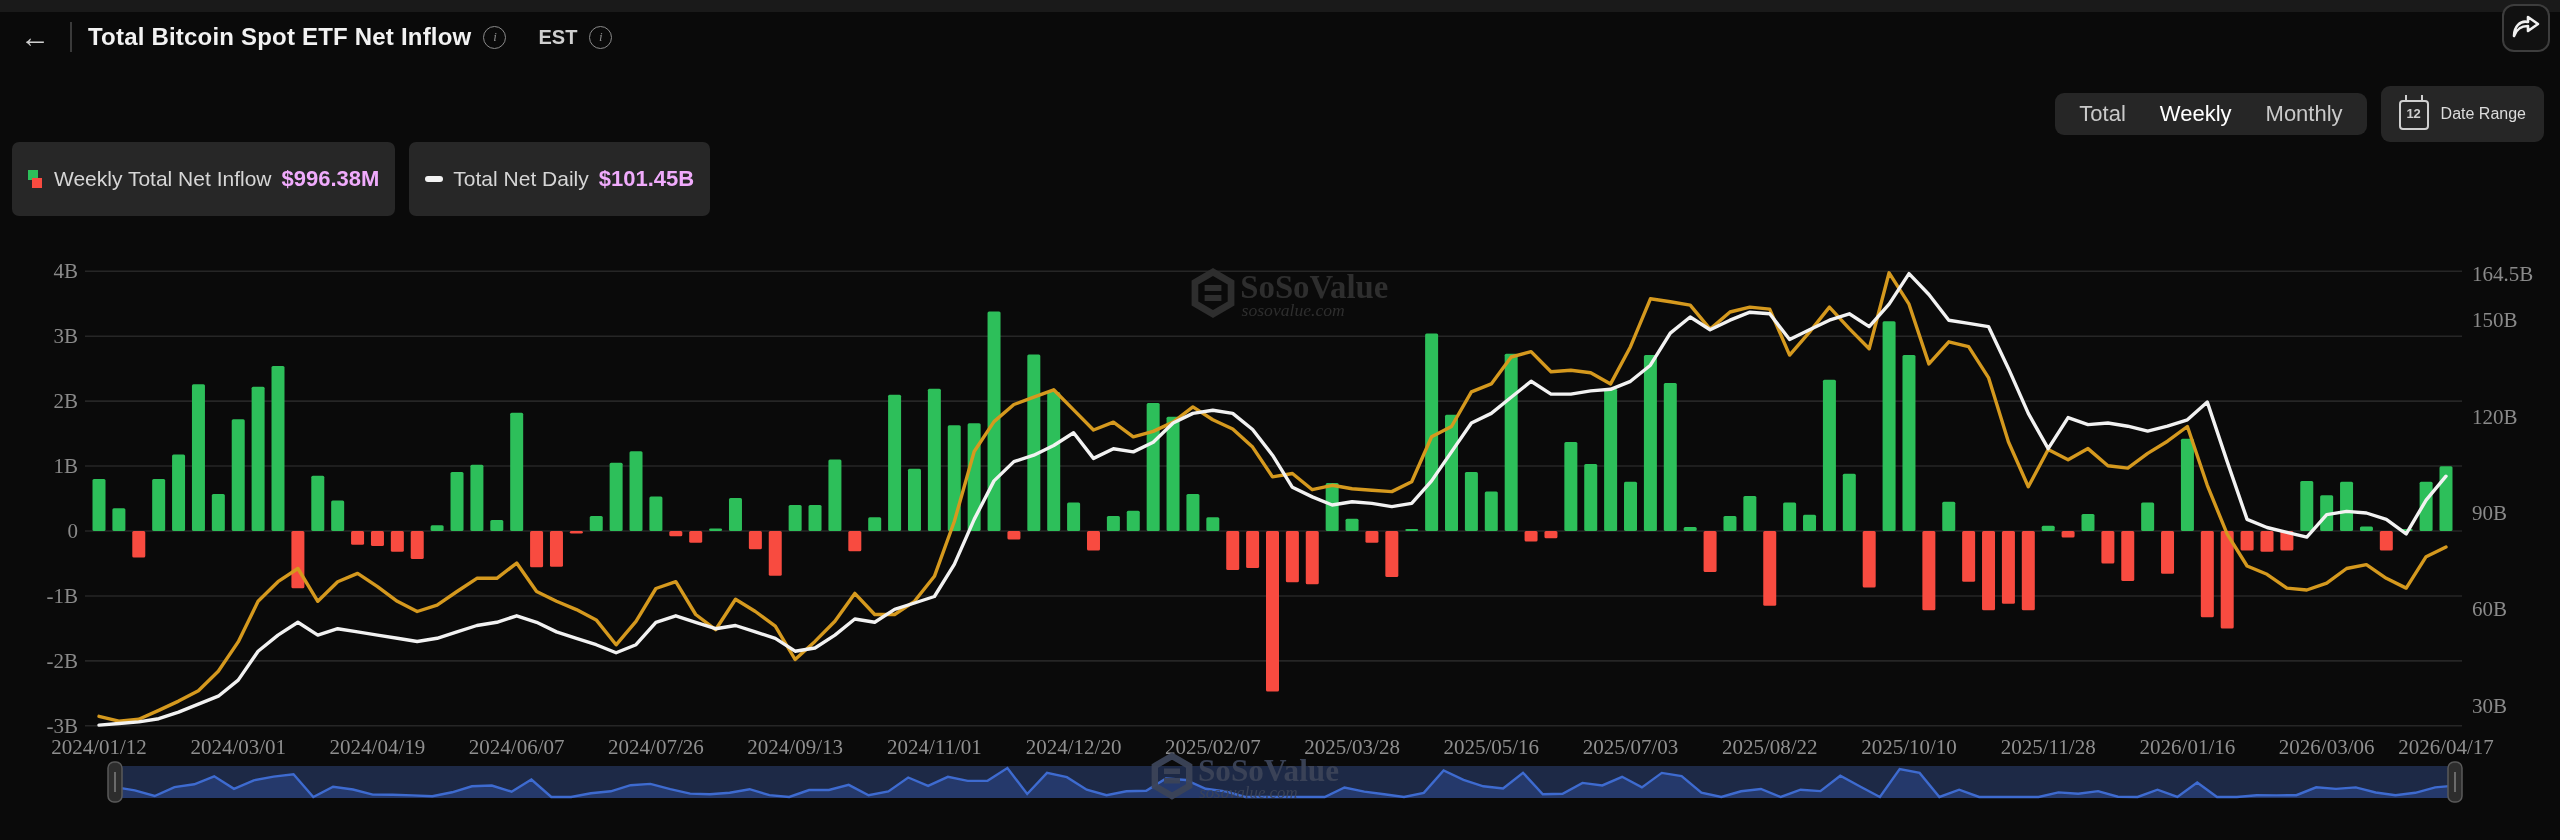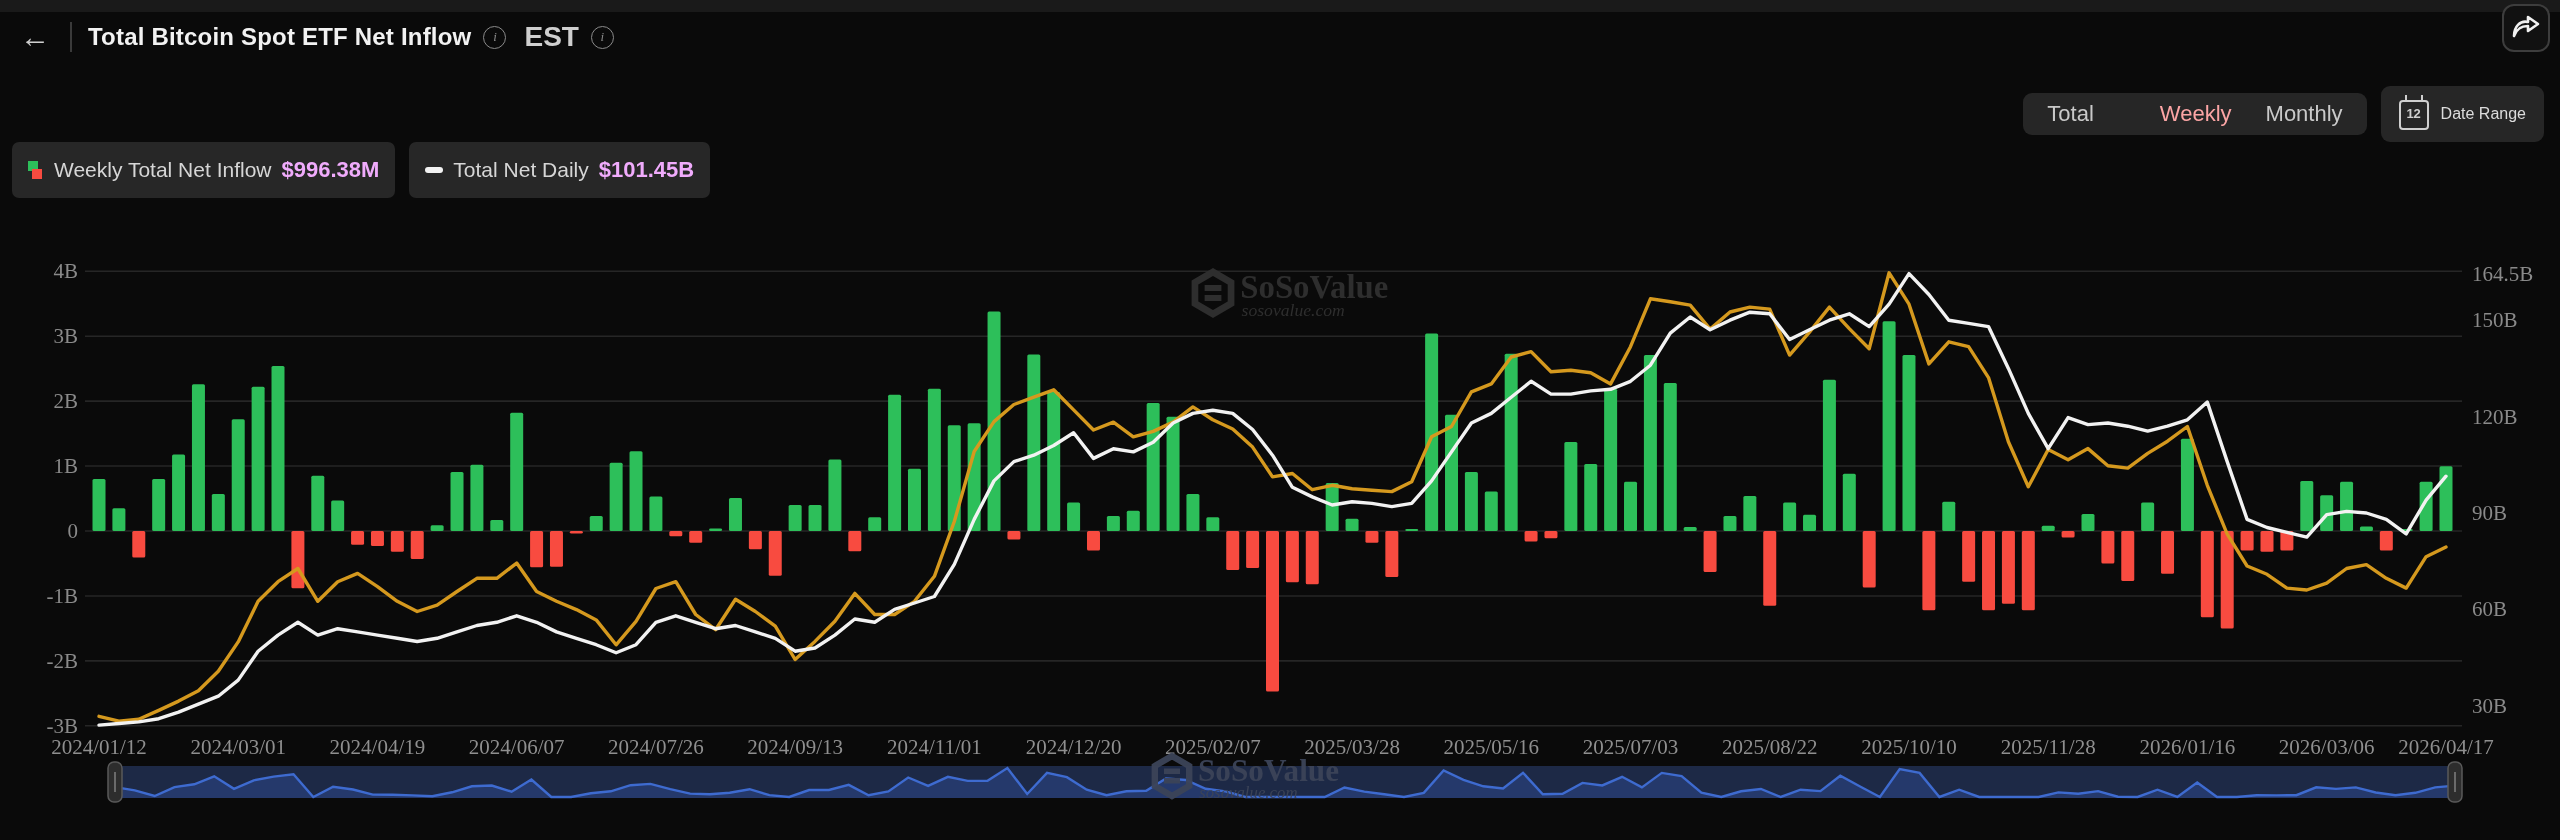--- a/index.html
+++ b/index.html
@@ -10,43 +10,43 @@
   .page{position:absolute;left:0;top:12px;width:2560px;height:828px;background:#0a0a0a;}
 
   
   .hdr{position:absolute;left:0;top:14px;width:2560px;height:46px;display:flex;align-items:center;}
   .back{margin-left:14px;font-size:30px;color:#cfcfcf;background:none;border:none;cursor:pointer;line-height:1;}
   .hdiv{width:2px;height:30px;background:#3a3a3a;margin:0 16px 0 14px;}
   .title{font-size:24px;font-weight:bold;color:#f2f2f2;letter-spacing:.2px;}
   .info{width:21px;height:21px;border:1.5px solid #8a8a8a;border-radius:50%;color:#8a8a8a;
         font-size:13px;display:inline-flex;align-items:center;justify-content:center;
         margin-left:12px;font-family:"Liberation Serif",serif;font-style:italic;}
-  .est{font-size:28px;color:#cfcfcf;font-weight:bold;margin-left:18px;}
+  .est{font-size:20px;color:#cfcfcf;font-weight:bold;margin-left:32px;}
   .share{position:absolute;right:10px;top:4px;width:48px;height:48px;border:2px solid #3d3d3d;
          border-radius:12px;background:#111;display:flex;align-items:center;justify-content:center;cursor:pointer;}
 
   
   .controls{position:absolute;right:16px;top:86px;display:flex;gap:14px;align-items:center;}
   .tabs{display:flex;gap:34px;background:#262626;border-radius:9px;height:42px;
         align-items:center;padding:0 24px;}
   .tab{font-size:22px;color:#c9c9c9;cursor:pointer;}
-  .tab.active{color:#fca5a5;margin-left:32px;}
+  .tab.active{color:#ffffff;}
   .dateRange{display:flex;gap:12px;align-items:center;background:#262626;border-radius:9px;
              height:42px;padding:7px 18px;cursor:pointer;}
   .dateRange .lbl{font-size:16px;font-weight:normal;color:#dcdcdc;}
   .cal{position:relative;width:26px;height:26px;border:2px solid #cfcfcf;border-radius:4px;margin-top:2px;}
   .cal:before,.cal:after{content:"";position:absolute;top:-7px;width:2px;height:6px;background:#cfcfcf;}
   .cal:before{left:4px;} .cal:after{right:4px;}
   .cal span{position:absolute;left:0;right:0;top:4px;text-align:center;font-size:13px;
             font-weight:bold;color:#cfcfcf;}
 
   
   .legend{position:absolute;left:12px;top:142px;display:flex;gap:14px;}
   .chip{display:flex;align-items:center;gap:10px;background:#272727;border-radius:7px;
-        height:42px;padding:7px 16px;}
+        height:42px;padding:16px 16px;}
   .chip .lbl{font-size:21px;color:#d6d6d6;}
   .chip .val{font-size:22px;font-weight:bold;color:#f0abfc;}
   .sw-bar{position:relative;width:16px;height:18px;}
   .sw-bar i{position:absolute;width:10px;height:10px;display:block;}
   .sw-bar .g{left:0;top:0;background:#2dbf5a;}
   .sw-bar .r{left:4px;top:8px;background:#f84b40;}
   .sw-line{width:18px;height:6px;border-radius:3px;}
 
   svg text{font-family:"Liberation Serif",serif;}
 </style>

